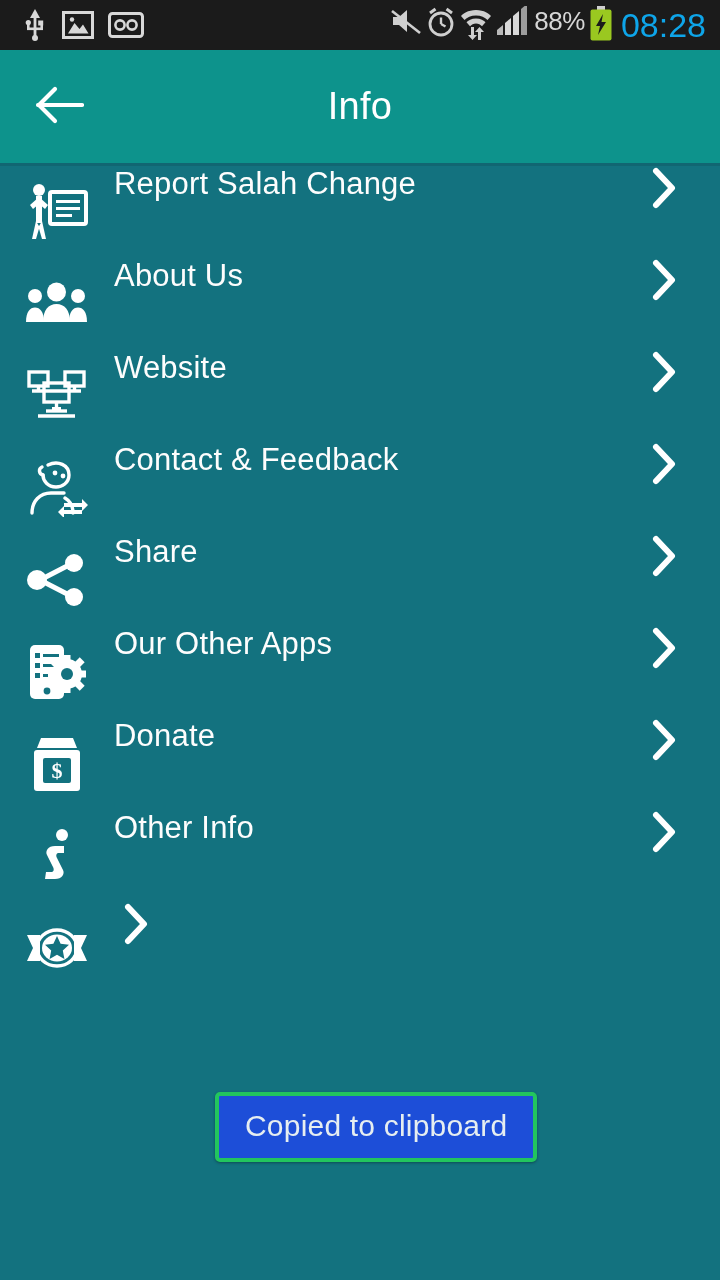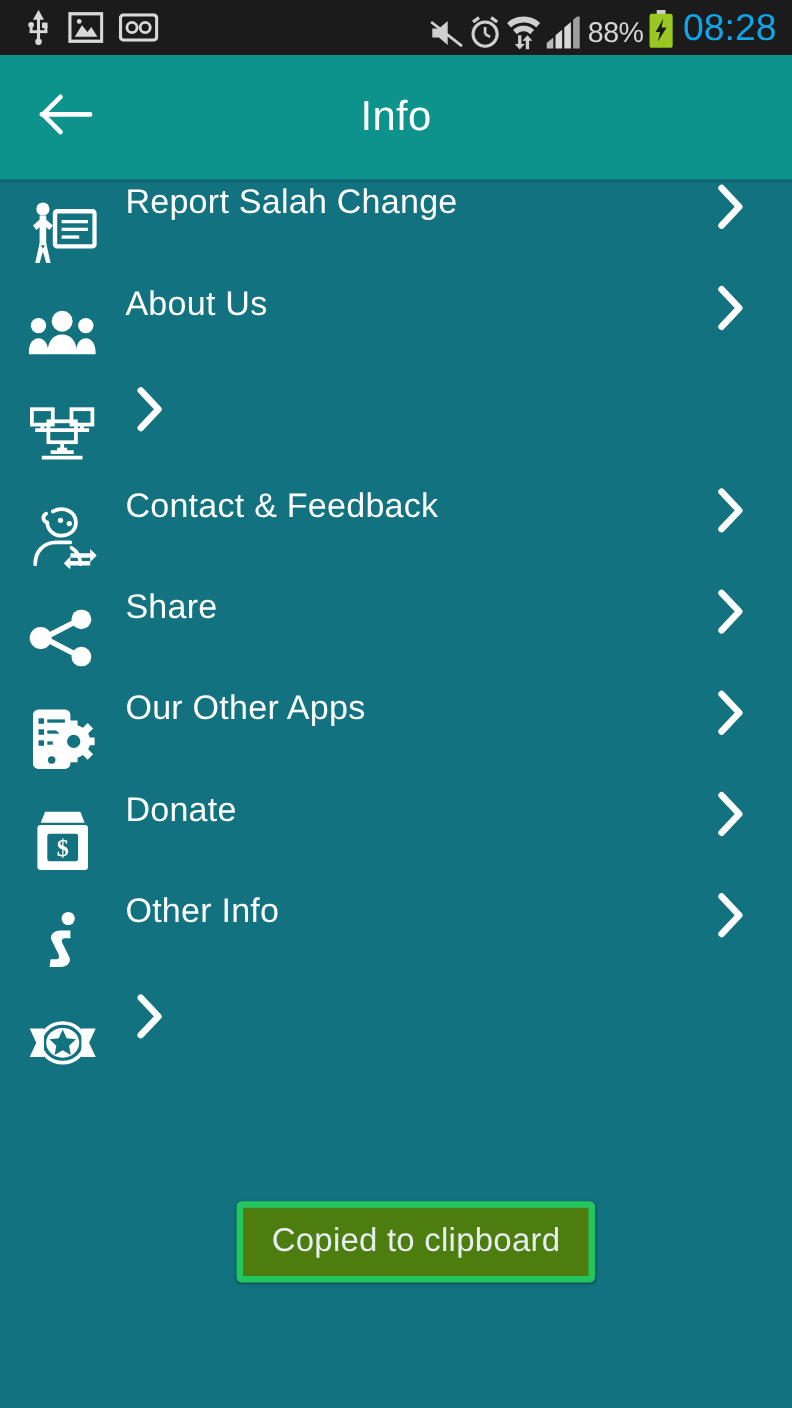--- a/index.html
+++ b/index.html
@@ -11,21 +11,21 @@
   }
   #phone { position:relative; width:720px; height:1280px; background:#13727F; }
 
   
   .statusbar {
     position:absolute; top:0; left:0; width:720px; height:50px;
     background:#1b1b1b; display:flex; align-items:center;
     padding:0 14px 0 22px;
   }
   .sb-left { display:flex; align-items:center; gap:14px; }
-  .sb-right { margin-left:auto; display:flex; align-items:flex-end; gap:4px; }
+  .sb-right { margin-left:auto; display:flex; align-items:flex-start; gap:4px; }
   .sb-ico { display:flex; align-items:center; justify-content:center; }
   .sb-pct {
     color:#d6d6d6; font-size:26px; letter-spacing:-0.5px;
     font-family:"Liberation Sans", sans-serif;
   }
   .sb-clock {
     color:#0ea5e9; font-size:34px; letter-spacing:0px; margin-left:4px;
     font-family:"Liberation Sans", sans-serif; font-weight:300;
   }
 
@@ -64,21 +64,21 @@
     white-space:nowrap;
   }
   .row-chev {
     width:44px; min-width:44px; display:flex; align-items:center; justify-content:center;
   }
 
   
   .toast {
     position:absolute; left:215px; top:1092px;
     padding:13px 26px 15px 26px;
-    background:#4d7c0f; border:6px solid #22c55e; border-radius:5px;
+    background:#1d4ed8; border:4px solid #22c55e; border-radius:5px;
     box-shadow:0 1px 3px rgba(0,0,0,0.35);
   }
   .toast-text {
     color:#e6eef0; font-size:30px; font-weight:400; letter-spacing:0.2px;
     white-space:nowrap;
   }
 </style>
 </head>
 <body>
 
@@ -243,20 +243,21 @@
             <line x1="12.5" y1="17" x2="12.5" y2="22"></line>
             <line x1="48.5" y1="17" x2="48.5" y2="22"></line>
             <line x1="6" y1="22" x2="55" y2="22"></line>
             <line x1="30.5" y1="33" x2="30.5" y2="40"></line>
             <line x1="20" y1="42" x2="41" y2="42"></line>
             <line x1="12" y1="47" x2="49" y2="47"></line>
           </g>
           <rect x="26" y="38" width="9" height="4" fill="#ffffff"></rect>
         </svg>
       </div>
+      <div class="row-label">Website</div>
       <div class="row-chev">
         <svg width="26" height="44" viewBox="0 0 26 44">
           <polyline points="5,5 21,22 5,39" fill="none" stroke="#ffffff" stroke-width="6" stroke-linecap="round" stroke-linejoin="round"></polyline>
         </svg>
       </div>
     </div>
 
     <div class="row">
       <div class="row-icon">
         <svg width="62" height="58" viewBox="0 0 62 58">

